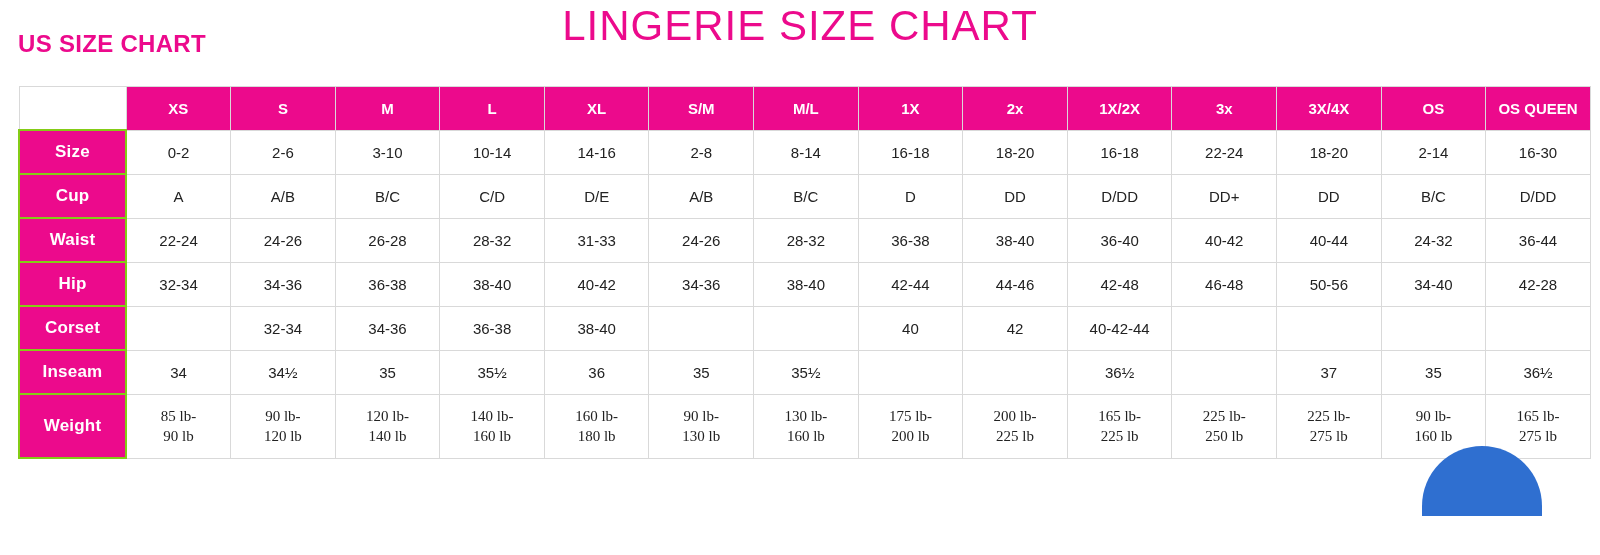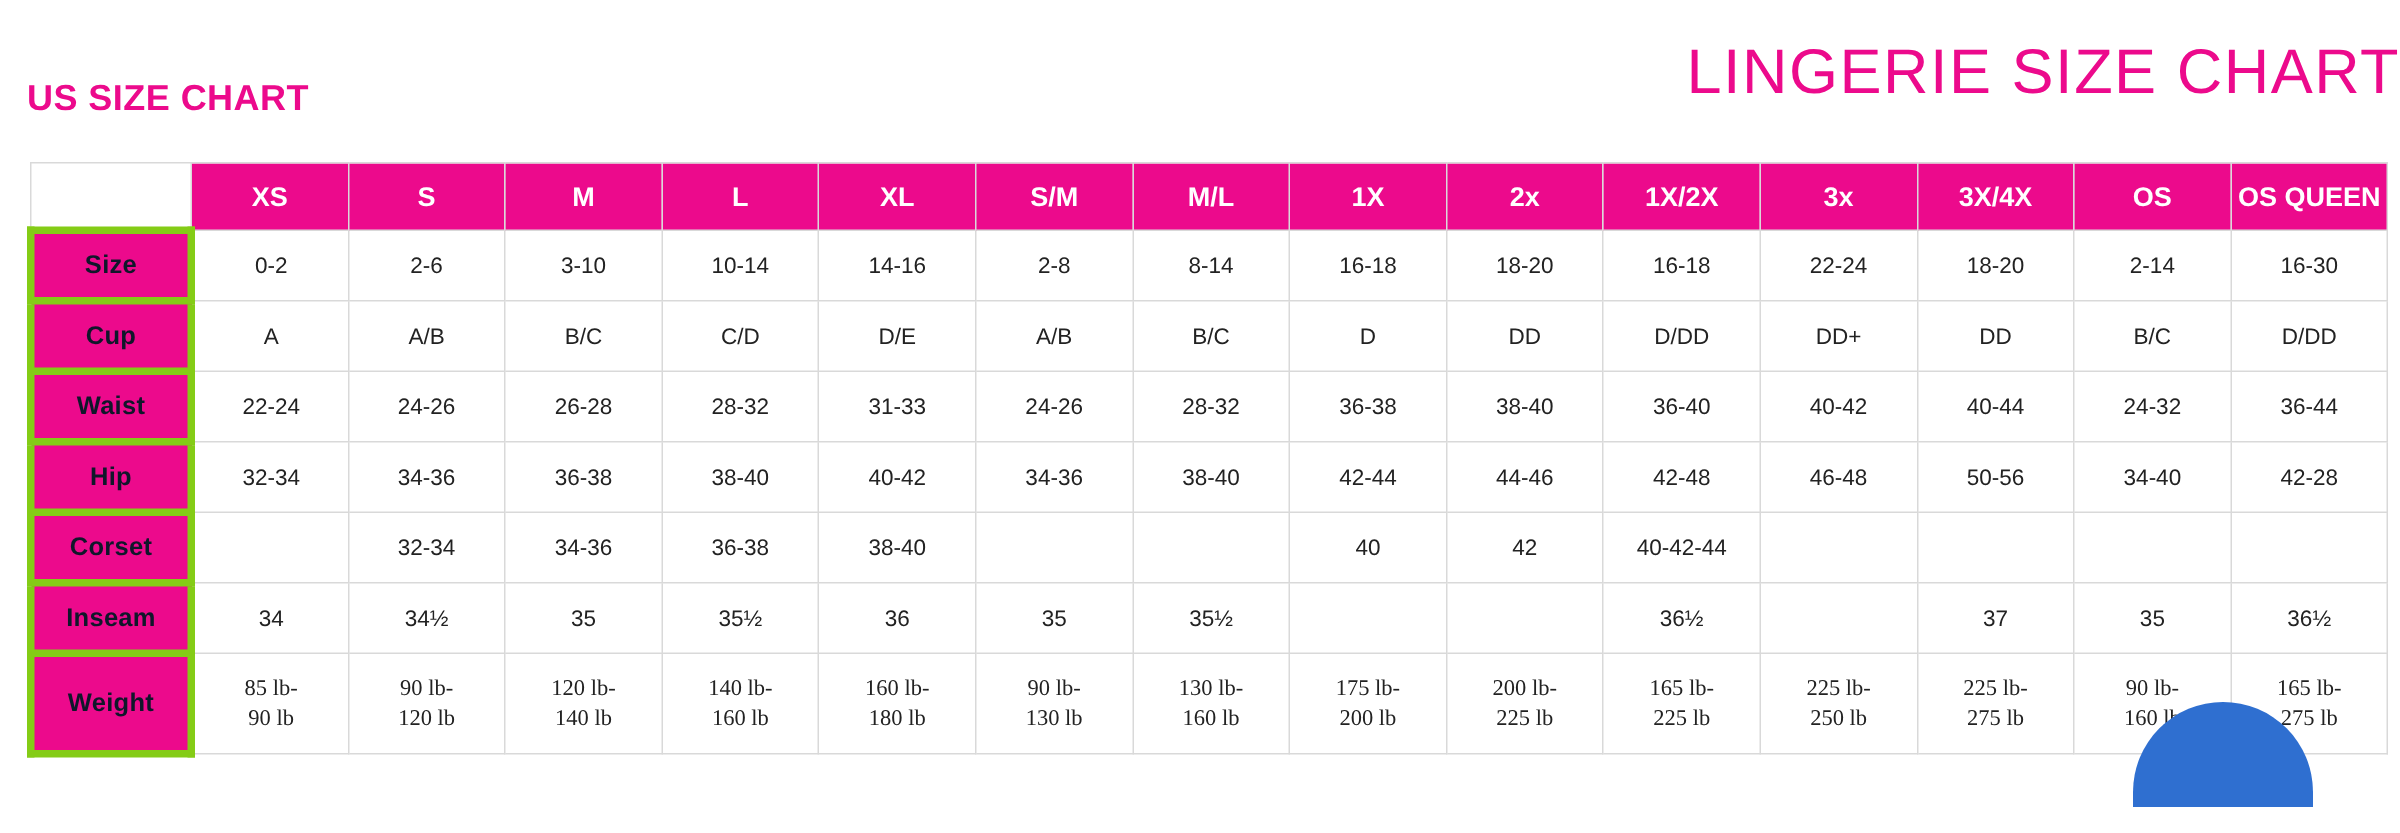--- a/index.html
+++ b/index.html
@@ -12,41 +12,40 @@
     height: 555px;
     font-family: "Liberation Sans", sans-serif;
     overflow: hidden;
     position: relative;
   }
   .page {
     position: relative;
     width: 1600px;
     height: 482px;
     box-sizing: border-box;
-    margin-top: 22px;
   }
   .header-row {
     position: relative;
     height: 76px;
   }
   .us-title {
     position: absolute;
     left: 18px;
     top: 30px;
     color: #ec0a8c;
     font-size: 24px;
     font-weight: bold;
     letter-spacing: 0.3px;
   }
   .main-title {
     position: absolute;
     left: 0;
     right: 0;
     top: 2px;
-    text-align: right;
+    text-align: center;
     color: #ec0a8c;
     font-size: 42px;
     font-weight: normal;
     letter-spacing: 1px;
   }
   .table-wrap {
     position: absolute;
     left: 18px;
     top: 86px;
     width: 1572px;
@@ -63,35 +62,35 @@
   table.size-chart th, table.size-chart td {
     border: 1px solid #d9d9d9;
     text-align: center;
     vertical-align: middle;
     padding: 0;
     height: 42px;
   }
   thead th {
     background: #ec0a8c;
     color: #ffffff;
-    font-size: 18px;
+    font-size: 15px;
     font-weight: bold;
     height: 38px;
     border: 1px solid #ec0a8c;
   }
   thead th.corner {
     background: #ffffff;
     border: 1px solid #d9d9d9;
   }
   tbody th.rowlabel {
     background: #ec0a8c;
-    color: #0f172a;
+    color: #ffffff;
     font-size: 17px;
     font-weight: bold;
-    border: 5px solid #84cc16;
+    border: 2px solid #84cc16;
     letter-spacing: 0.2px;
   }
   tbody td {
     background: #ffffff;
     font-size: 15px;
   }
   tbody tr.weight-row th.rowlabel,
   tbody tr.weight-row td {
     height: 62px;
   }

